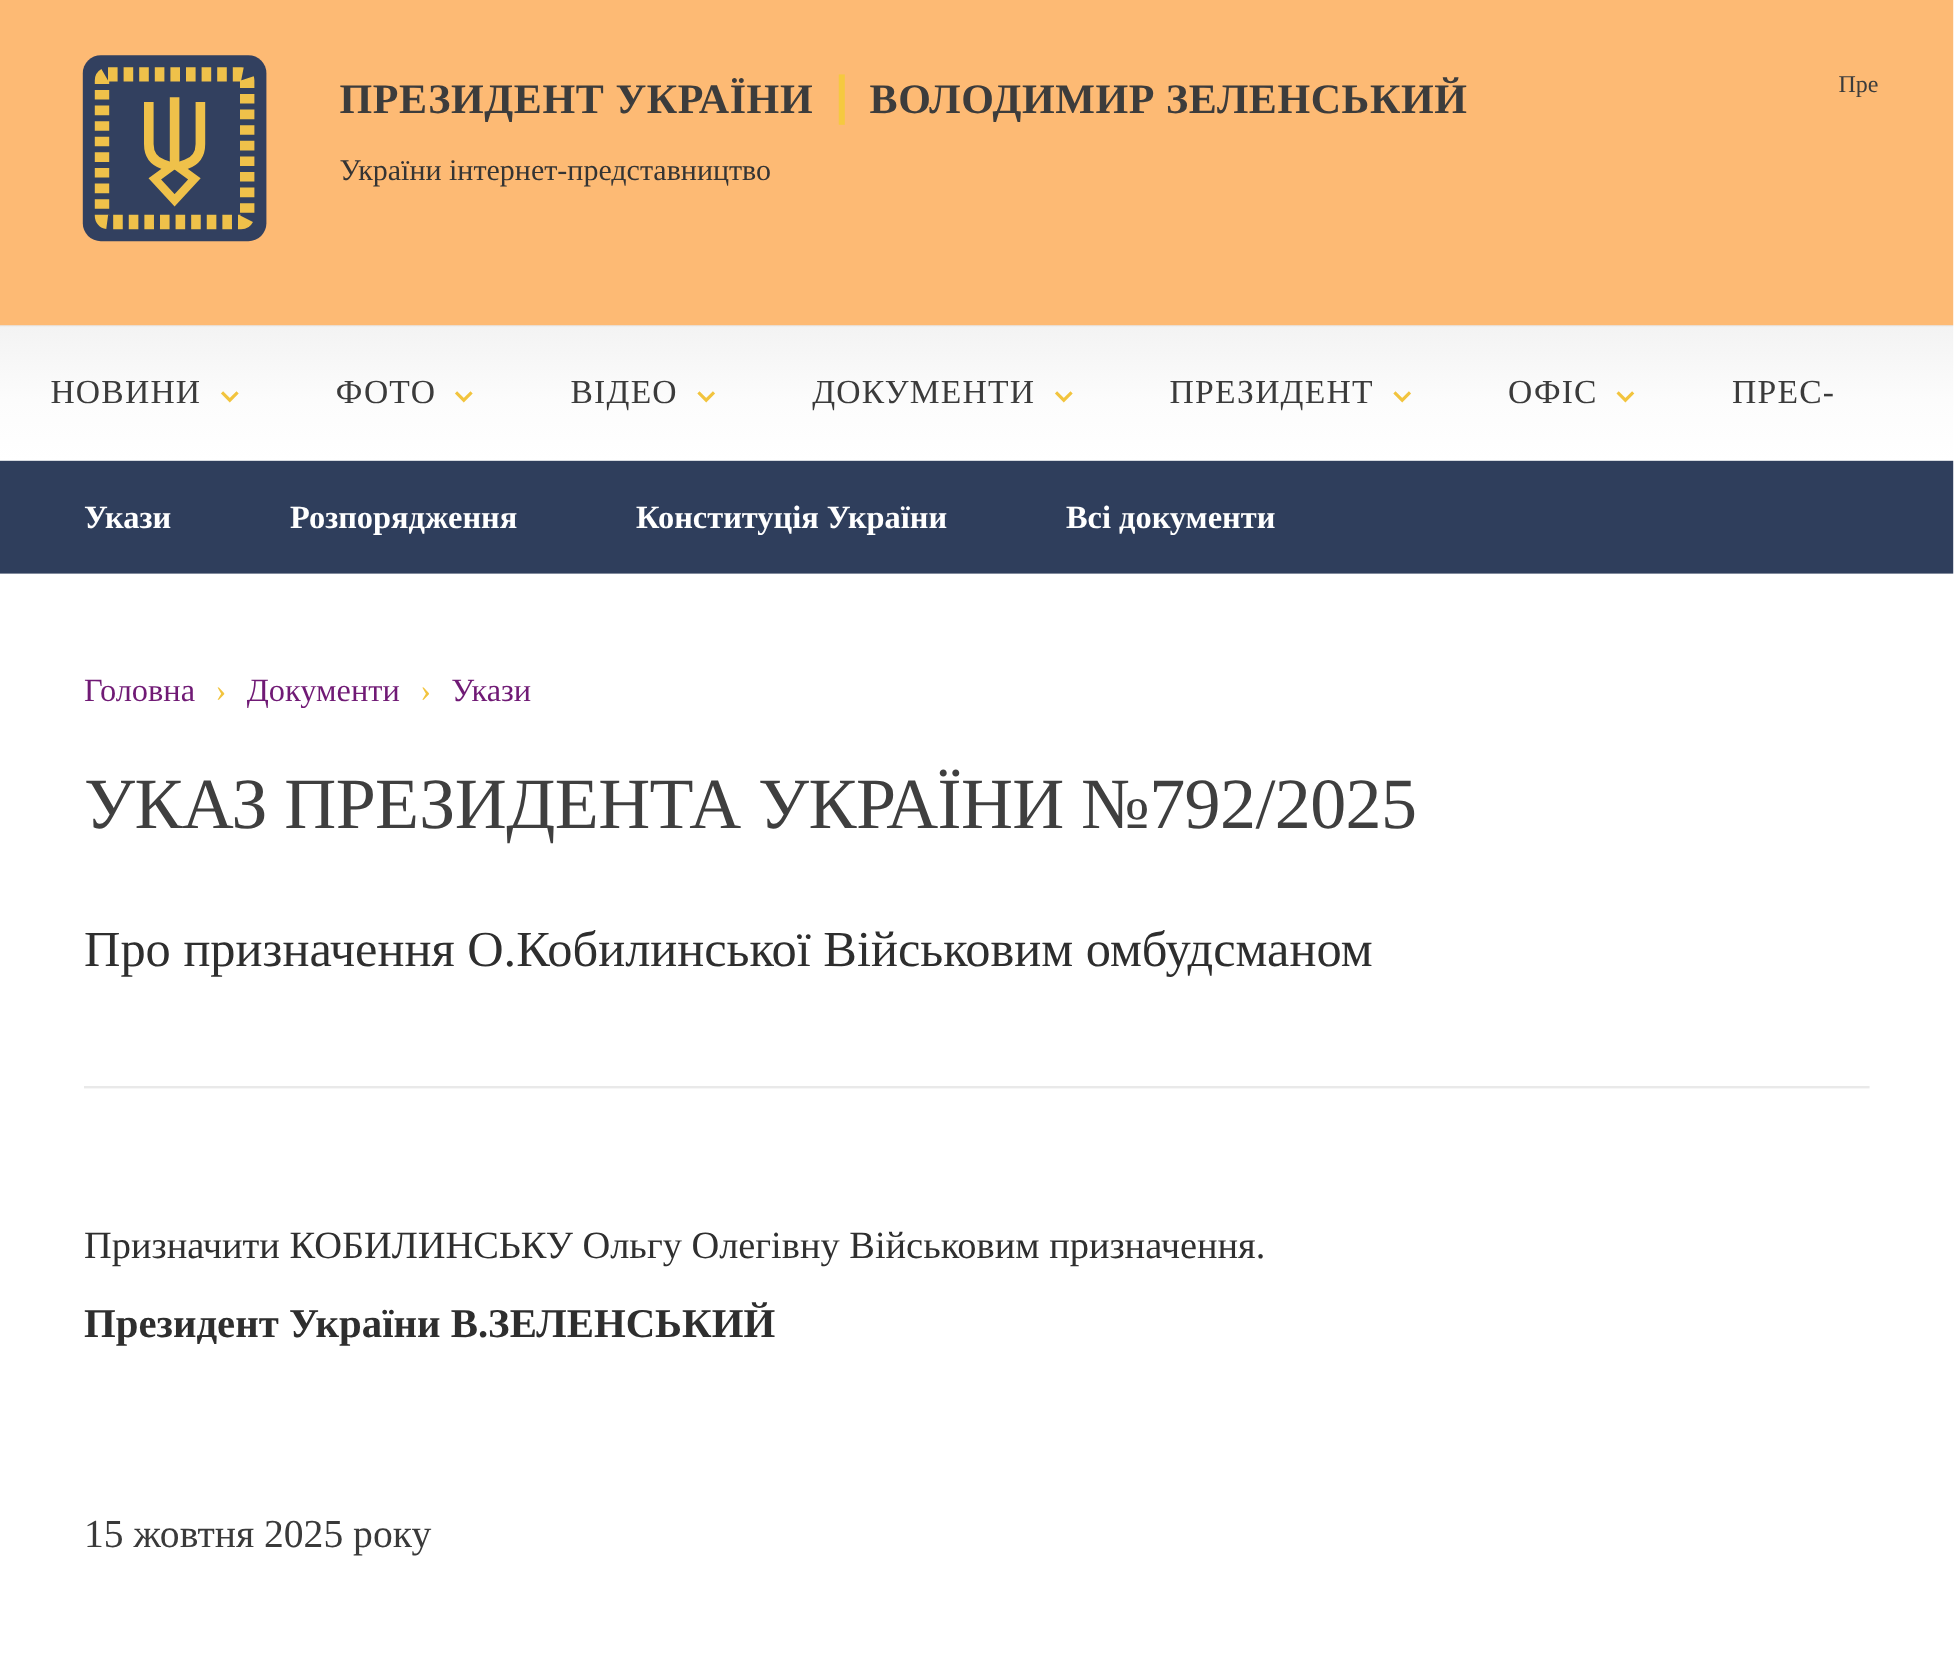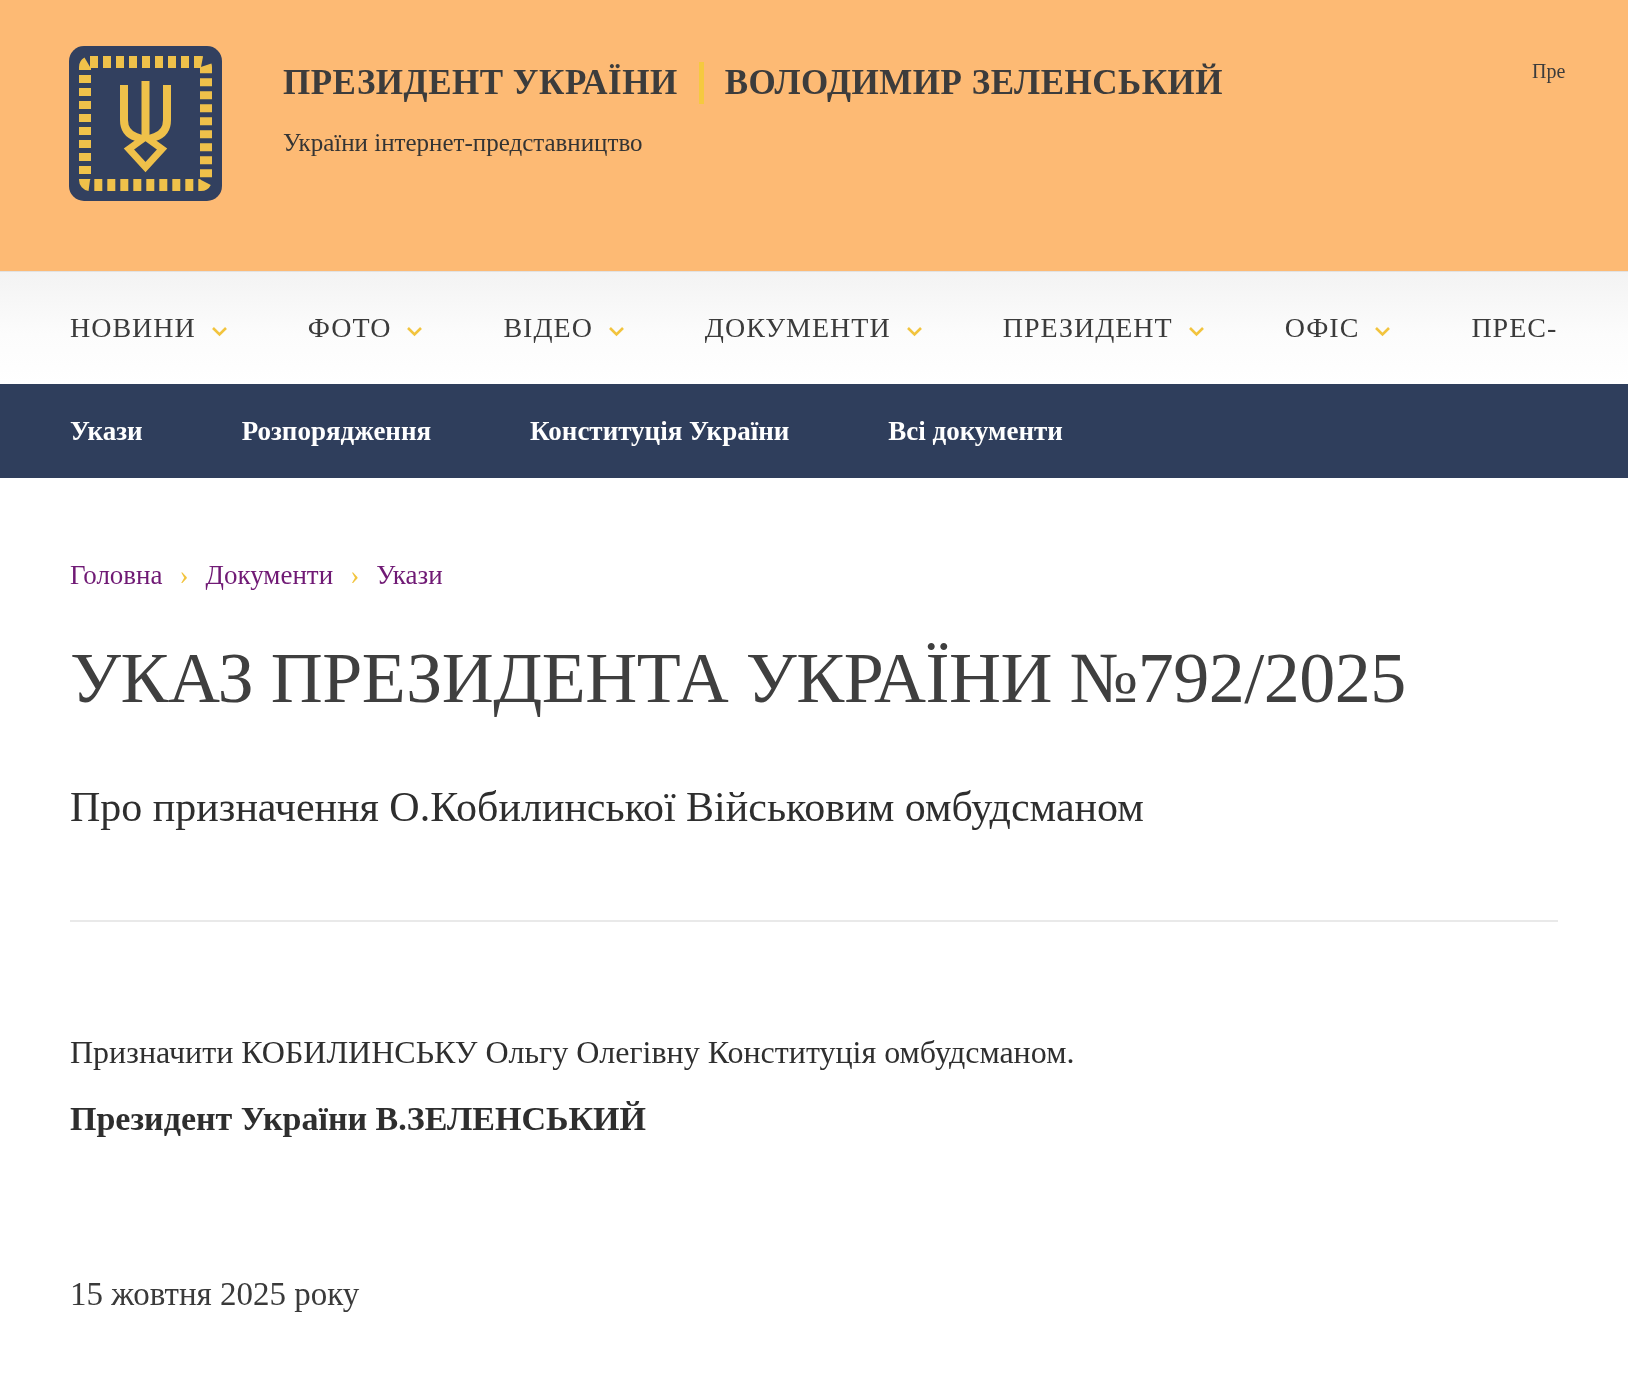--- a/index.html
+++ b/index.html
@@ -33,21 +33,21 @@
   .top-right-link {
     position: absolute; left: 1532px; top: 60px;
     font-size: 20px; color: #3c3c3c; white-space: nowrap; cursor: pointer;
   }
 
   
   .main-nav {
     height: 112px; border-top: 1px solid #e2e2e2;
     background: linear-gradient(180deg, #f3f3f3 0%, #fcfcfc 55%, #ffffff 100%);
     display: flex; align-items: center;
-    padding-left: 70px; gap: 80px; white-space: nowrap;
+    padding-left: 42px; gap: 80px; white-space: nowrap;
   }
   .nav-item {
     display: flex; align-items: center; gap: 15px;
     font-size: 28px; letter-spacing: 1px; color: #3b3b3b;
     cursor: pointer; text-decoration: none; flex: 0 0 auto;
   }
   .nav-item svg { flex: 0 0 auto; margin-top: 4px; }
 
   
   .sub-nav {
@@ -63,21 +63,21 @@
   
   .content { padding: 0 70px; }
   .breadcrumb {
     margin-top: 82px; display: flex; align-items: center; gap: 17px;
     font-size: 27px; color: #3a3a3a;
   }
   .breadcrumb a { color: #701a75; text-decoration: none; cursor: pointer; }
   .crumb-sep { color: #F2C43E; font-size: 27px; }
 
   .decree-title {
-    margin: 42px 0 0 0; font-size: 72px; font-weight: 500;
+    margin: 42px 0 0 0; font-size: 60px; font-weight: 500;
     letter-spacing: -0.5px; color: #3f3f3f; line-height: 1.25; white-space: nowrap;
   }
   .decree-subtitle {
     margin: 58px 0 0 0; font-size: 42px; font-weight: 400;
     color: #2e2e2e; line-height: 1.25;
   }
   .divider {
     margin: 86px 0 0 0; border: none;
     border-top: 2px solid #e9e9e9; width: 100%;
   }
@@ -184,20 +184,20 @@
       <span class="crumb-sep">›</span>
       <a>Укази</a>
     </div>
 
     <h1 class="decree-title">УКАЗ ПРЕЗИДЕНТА УКРАЇНИ №792/2025</h1>
 
     <h2 class="decree-subtitle">Про призначення О.Кобилинської Військовим омбудсманом</h2>
 
     <hr class="divider">
 
-    <p class="decree-body">Призначити КОБИЛИНСЬКУ Ольгу Олегівну Конституція омбудсманом.</p>
+    <p class="decree-body">Призначити КОБИЛИНСЬКУ Ольгу Олегівну Військовим призначення.</p>
 
     <p class="decree-signature">Президент України В.ЗЕЛЕНСЬКИЙ</p>
 
     <p class="decree-date">15 жовтня 2025 року</p>
   </main>
 
 </div>
 
 </body></html>

